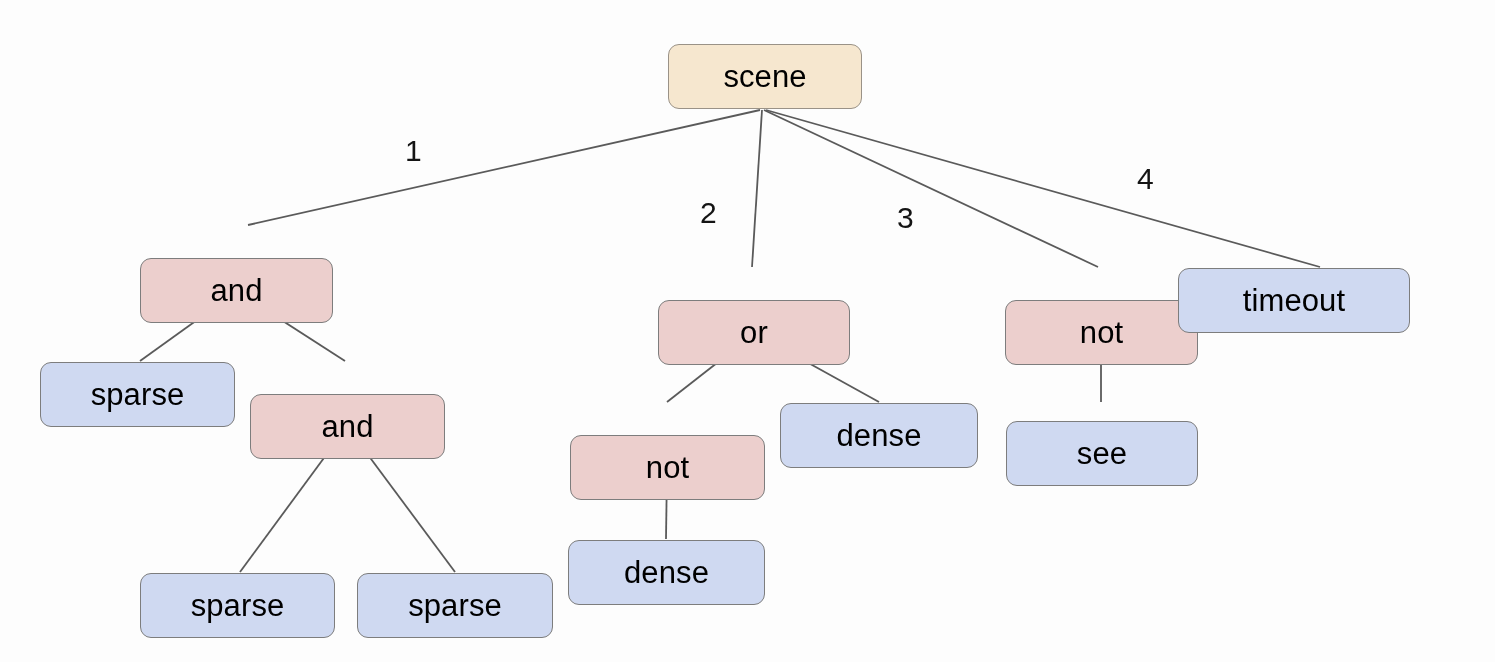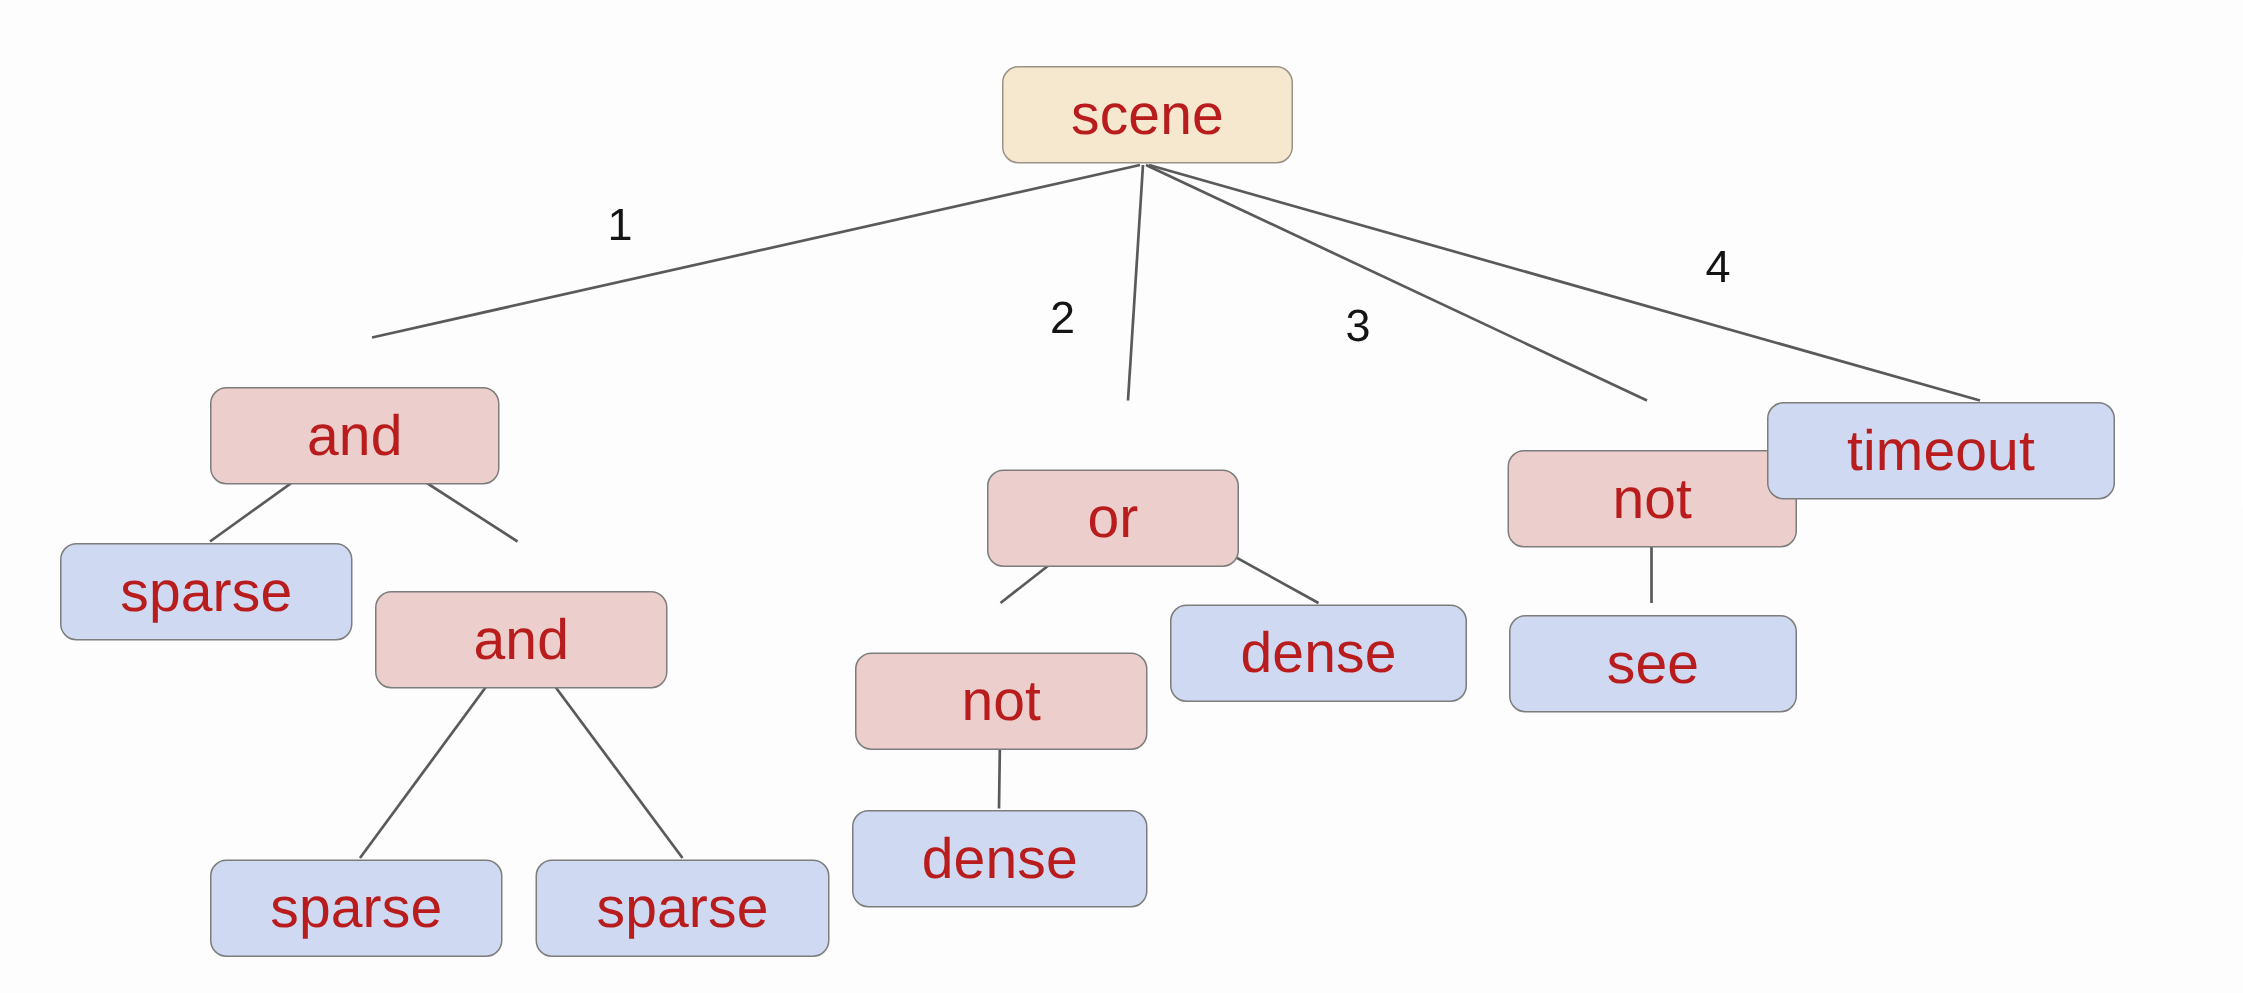--- a/index.html
+++ b/index.html
@@ -26,22 +26,22 @@
     pointer-events: none;
   }
   .node {
     position: absolute;
     box-sizing: border-box;
     border: 1.6px solid #7b7b7b;
     border-radius: 11px;
     display: flex;
     align-items: center;
     justify-content: center;
-    color: #b91c1c;
-    font-size: 38px;
+    color: #000000;
+    font-size: 31px;
     line-height: 1;
     letter-spacing: 0.1px;
     white-space: nowrap;
   }
   .node-root   { background: #f6e7cf; border-color: #9a9287; }
   .node-op     { background: #eccfcd; border-color: #7d7d7d; margin-top: 32px; }
   .node-leaf   { background: #cfd9f1; border-color: #7d7d7d; }
   .edge-label {
     position: absolute;
     font-size: 30px;
@@ -66,28 +66,28 @@
       <line x1="348" y1="428" x2="455" y2="572" stroke="#5a5a5a" stroke-width="1.8"></line>
       <line x1="754" y1="334" x2="667" y2="402" stroke="#5a5a5a" stroke-width="1.8"></line>
       <line x1="756" y1="334" x2="879" y2="402" stroke="#5a5a5a" stroke-width="1.8"></line>
       <line x1="667" y1="469" x2="666" y2="539" stroke="#5a5a5a" stroke-width="1.8"></line>
       <line x1="1101" y1="334" x2="1101" y2="402" stroke="#5a5a5a" stroke-width="1.8"></line>
     </svg>
 
   <div id="node-layer">
       <div class="node node-root" style="left: 668px; top: 44px; width: 194px; height: 65px;">scene</div>
       <div class="node node-op" style="left: 140px; top: 226px; width: 193px; height: 65px;">and</div>
-      <div class="node node-op" style="left: 658px; top: 281px; width: 168px; height: 65px;">or</div>
+      <div class="node node-op" style="left: 658px; top: 268px; width: 192px; height: 65px;">or</div>
       <div class="node node-op" style="left: 1005px; top: 268px; width: 193px; height: 65px;">not</div>
       <div class="node node-leaf" style="left: 1178px; top: 268px; width: 232px; height: 65px;">timeout</div>
       <div class="node node-leaf" style="left: 40px; top: 362px; width: 195px; height: 65px;">sparse</div>
       <div class="node node-op" style="left: 250px; top: 362px; width: 195px; height: 65px;">and</div>
       <div class="node node-op" style="left: 570px; top: 403px; width: 195px; height: 65px;">not</div>
       <div class="node node-leaf" style="left: 780px; top: 403px; width: 198px; height: 65px;">dense</div>
-      <div class="node node-leaf" style="left: 1006px; top: 410px; width: 192px; height: 65px;">see</div>
+      <div class="node node-leaf" style="left: 1006px; top: 421px; width: 192px; height: 65px;">see</div>
       <div class="node node-leaf" style="left: 568px; top: 540px; width: 197px; height: 65px;">dense</div>
       <div class="node node-leaf" style="left: 140px; top: 573px; width: 195px; height: 65px;">sparse</div>
       <div class="node node-leaf" style="left: 357px; top: 573px; width: 196px; height: 65px;">sparse</div>
     </div>
   <div id="label-layer">
       <div class="edge-label" style="left: 405px; top: 136px;">1</div>
       <div class="edge-label" style="left: 700px; top: 198px;">2</div>
       <div class="edge-label" style="left: 897px; top: 203px;">3</div>
       <div class="edge-label" style="left: 1137px; top: 164px;">4</div>
     </div>

